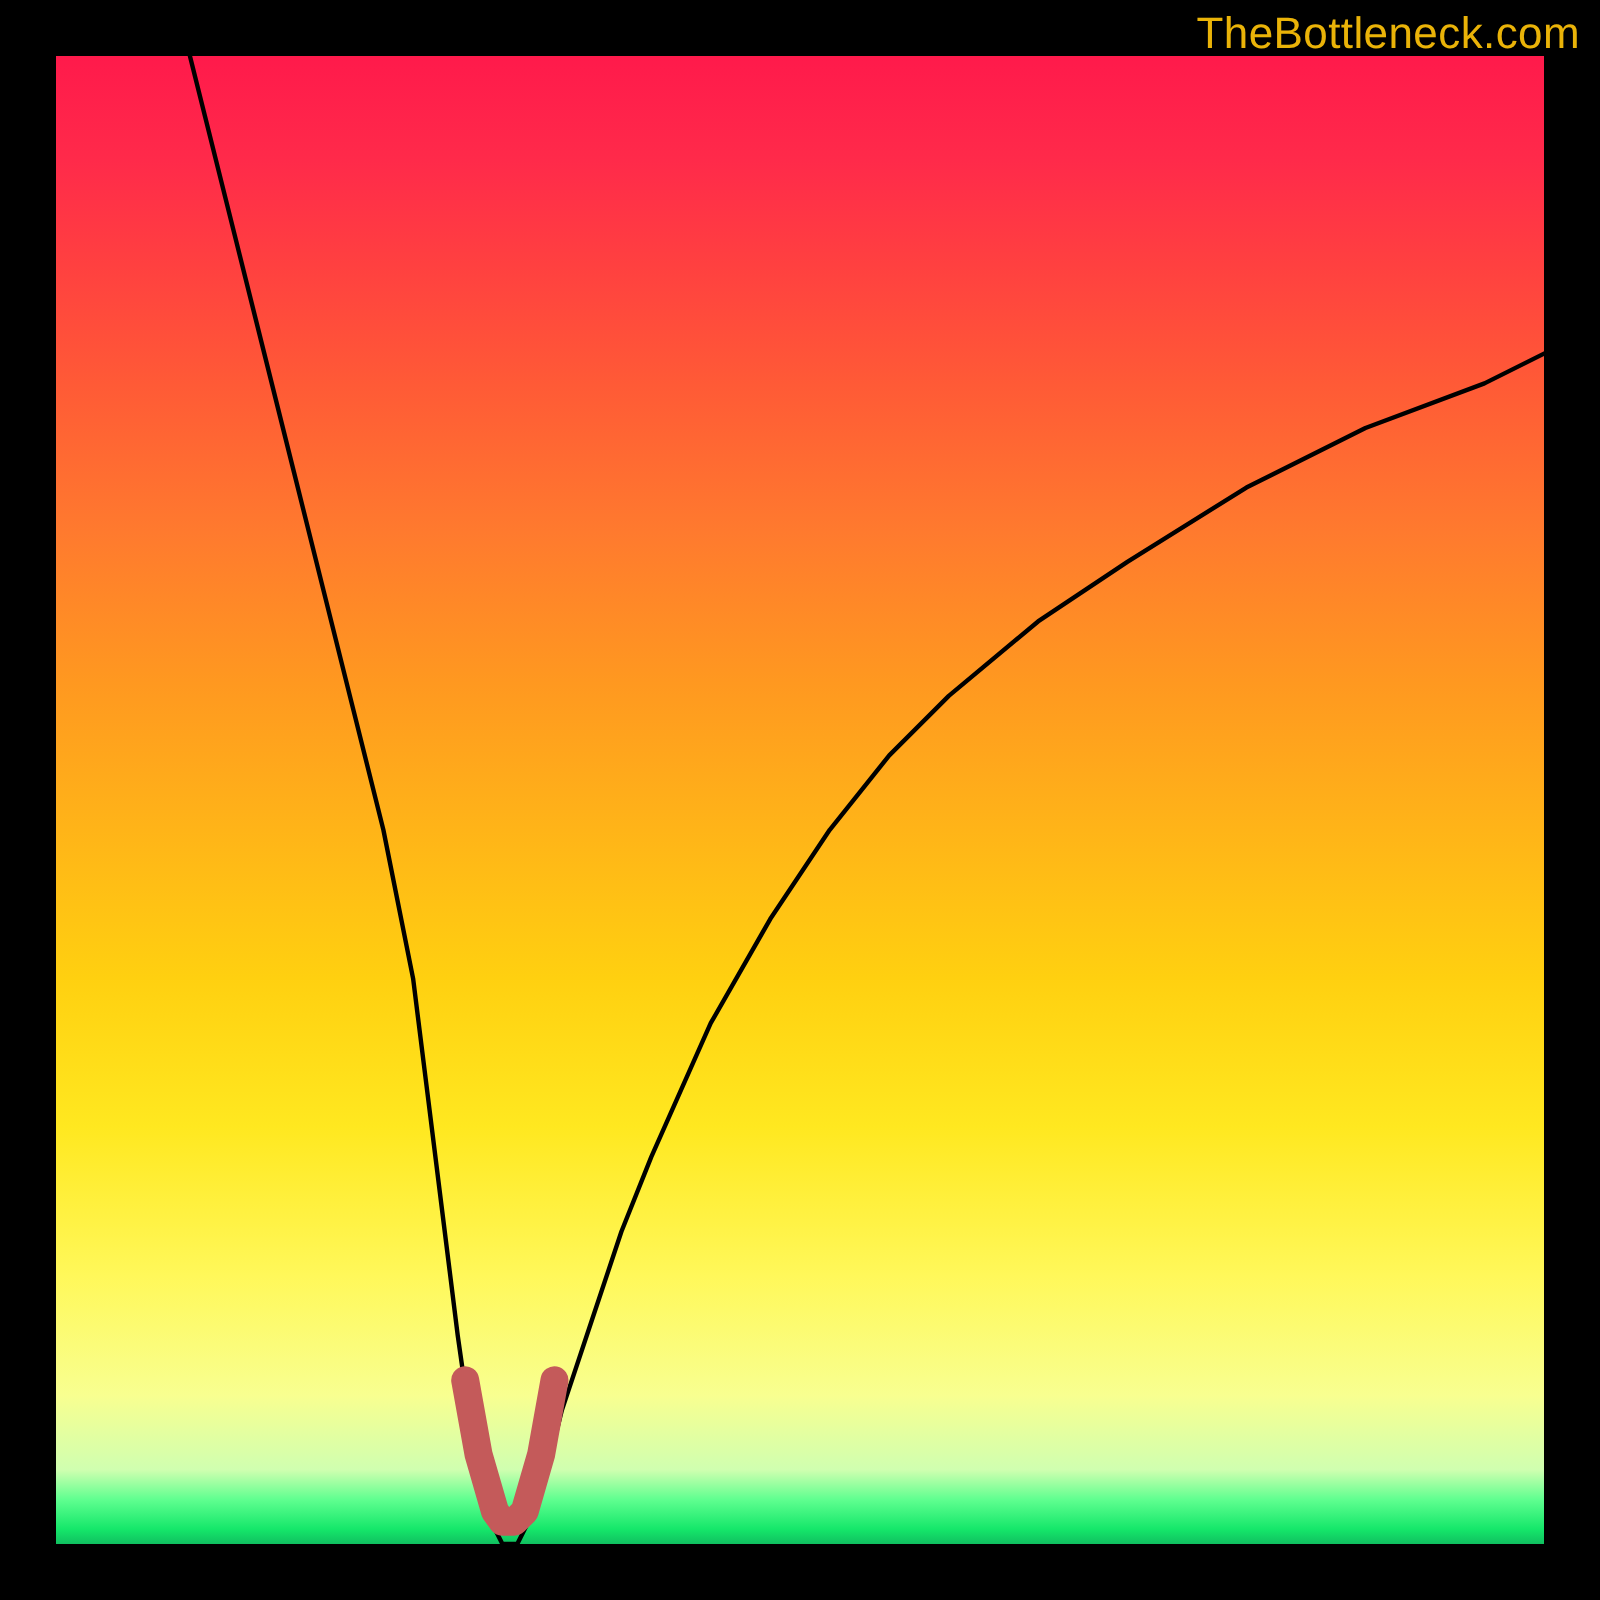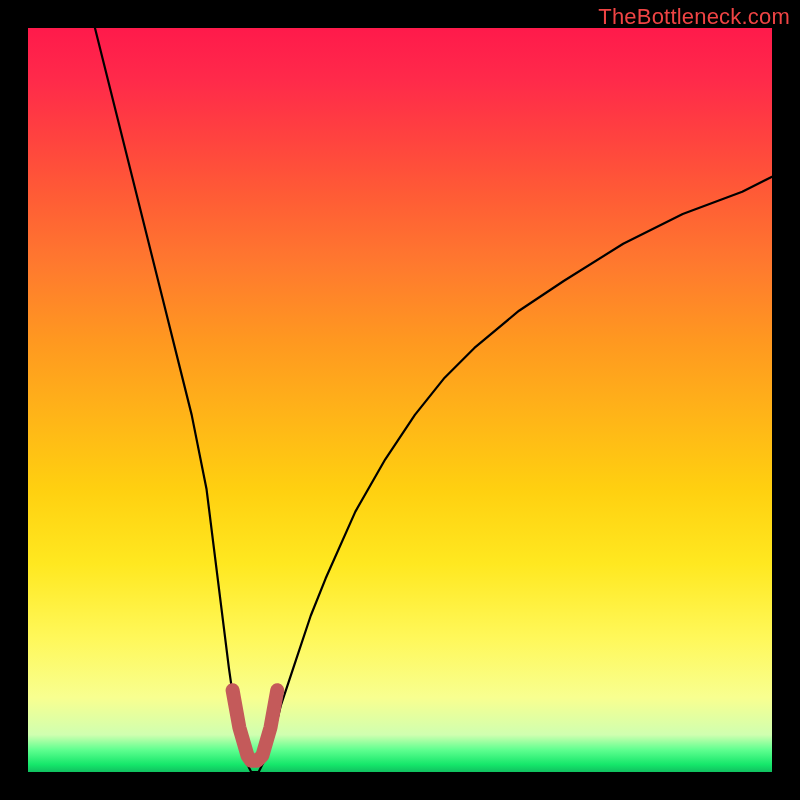--- a/index.html
+++ b/index.html
@@ -46,21 +46,21 @@
     position: absolute;
     left: 0;
     top: 0;
     width: 744px;
     height: 744px;
   }
   .watermark {
     position: absolute;
     top: 4px;
     right: 10px;
-    color: #ef4444;
+    color: #eab308;
     font-size: 22px;
     font-weight: 500;
     letter-spacing: 0.2px;
     margin-left: 44px;
   }
 </style>
 </head>
 <body>
 
 <div class="frame">

